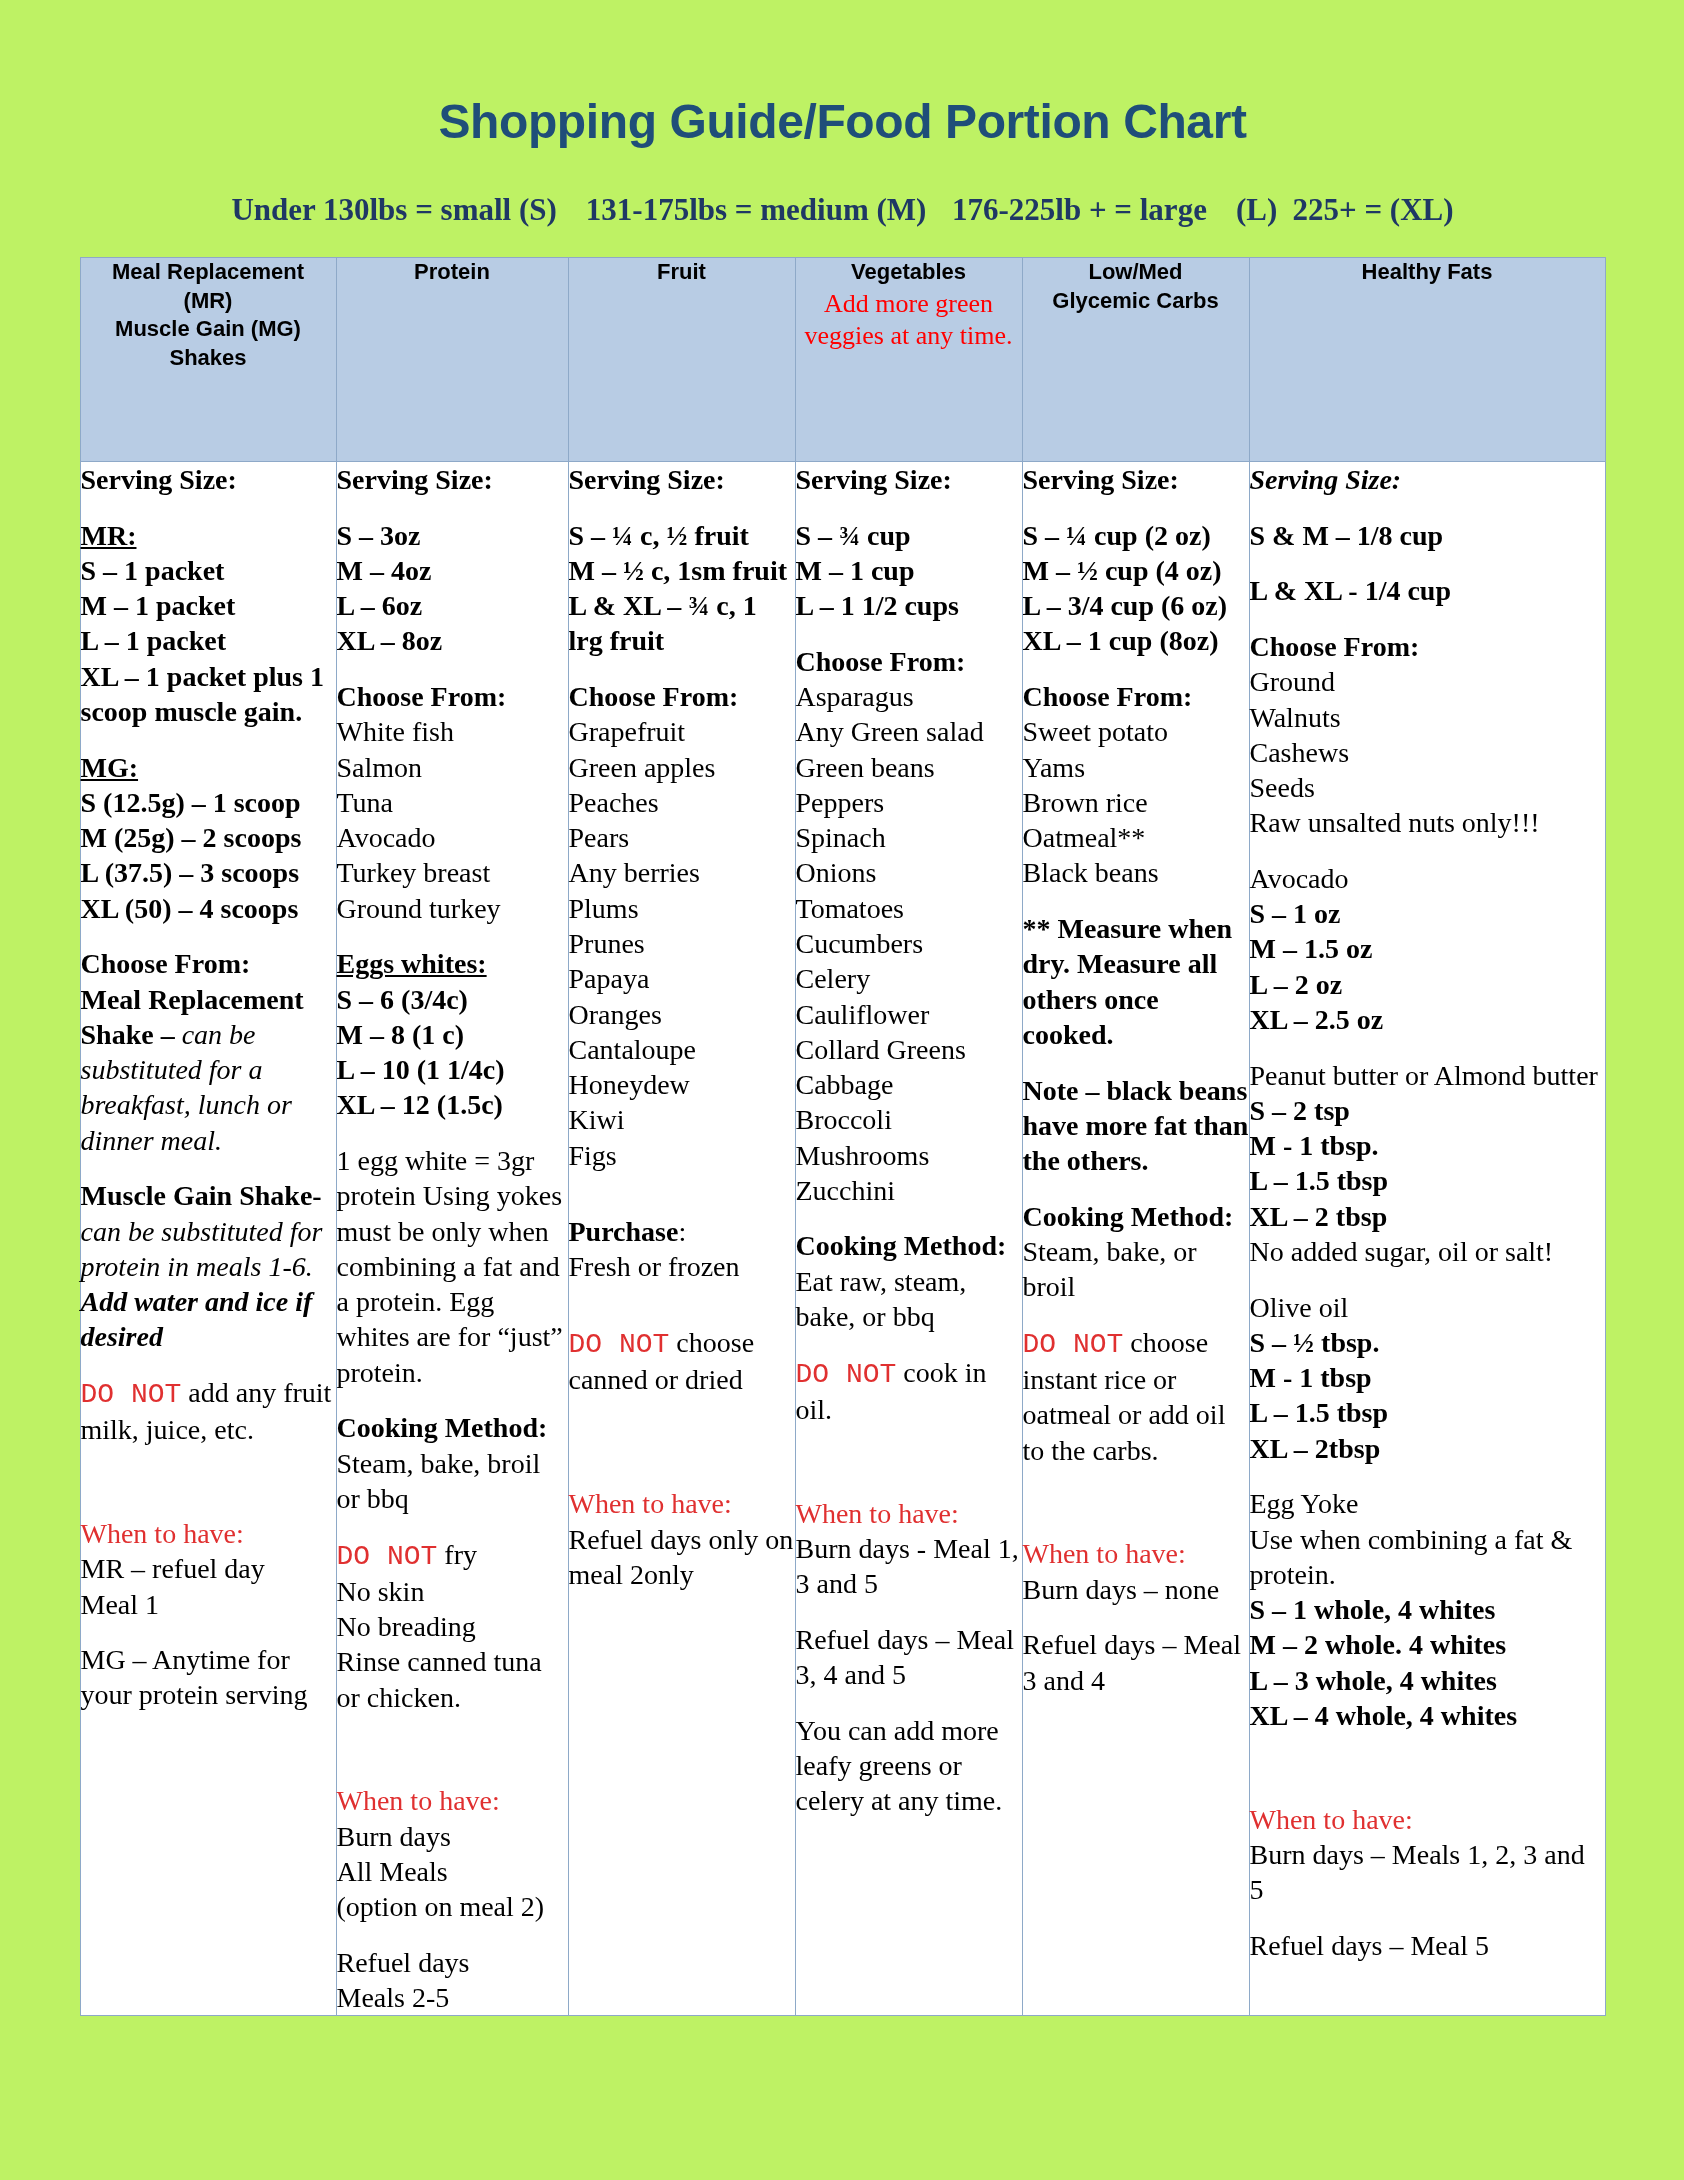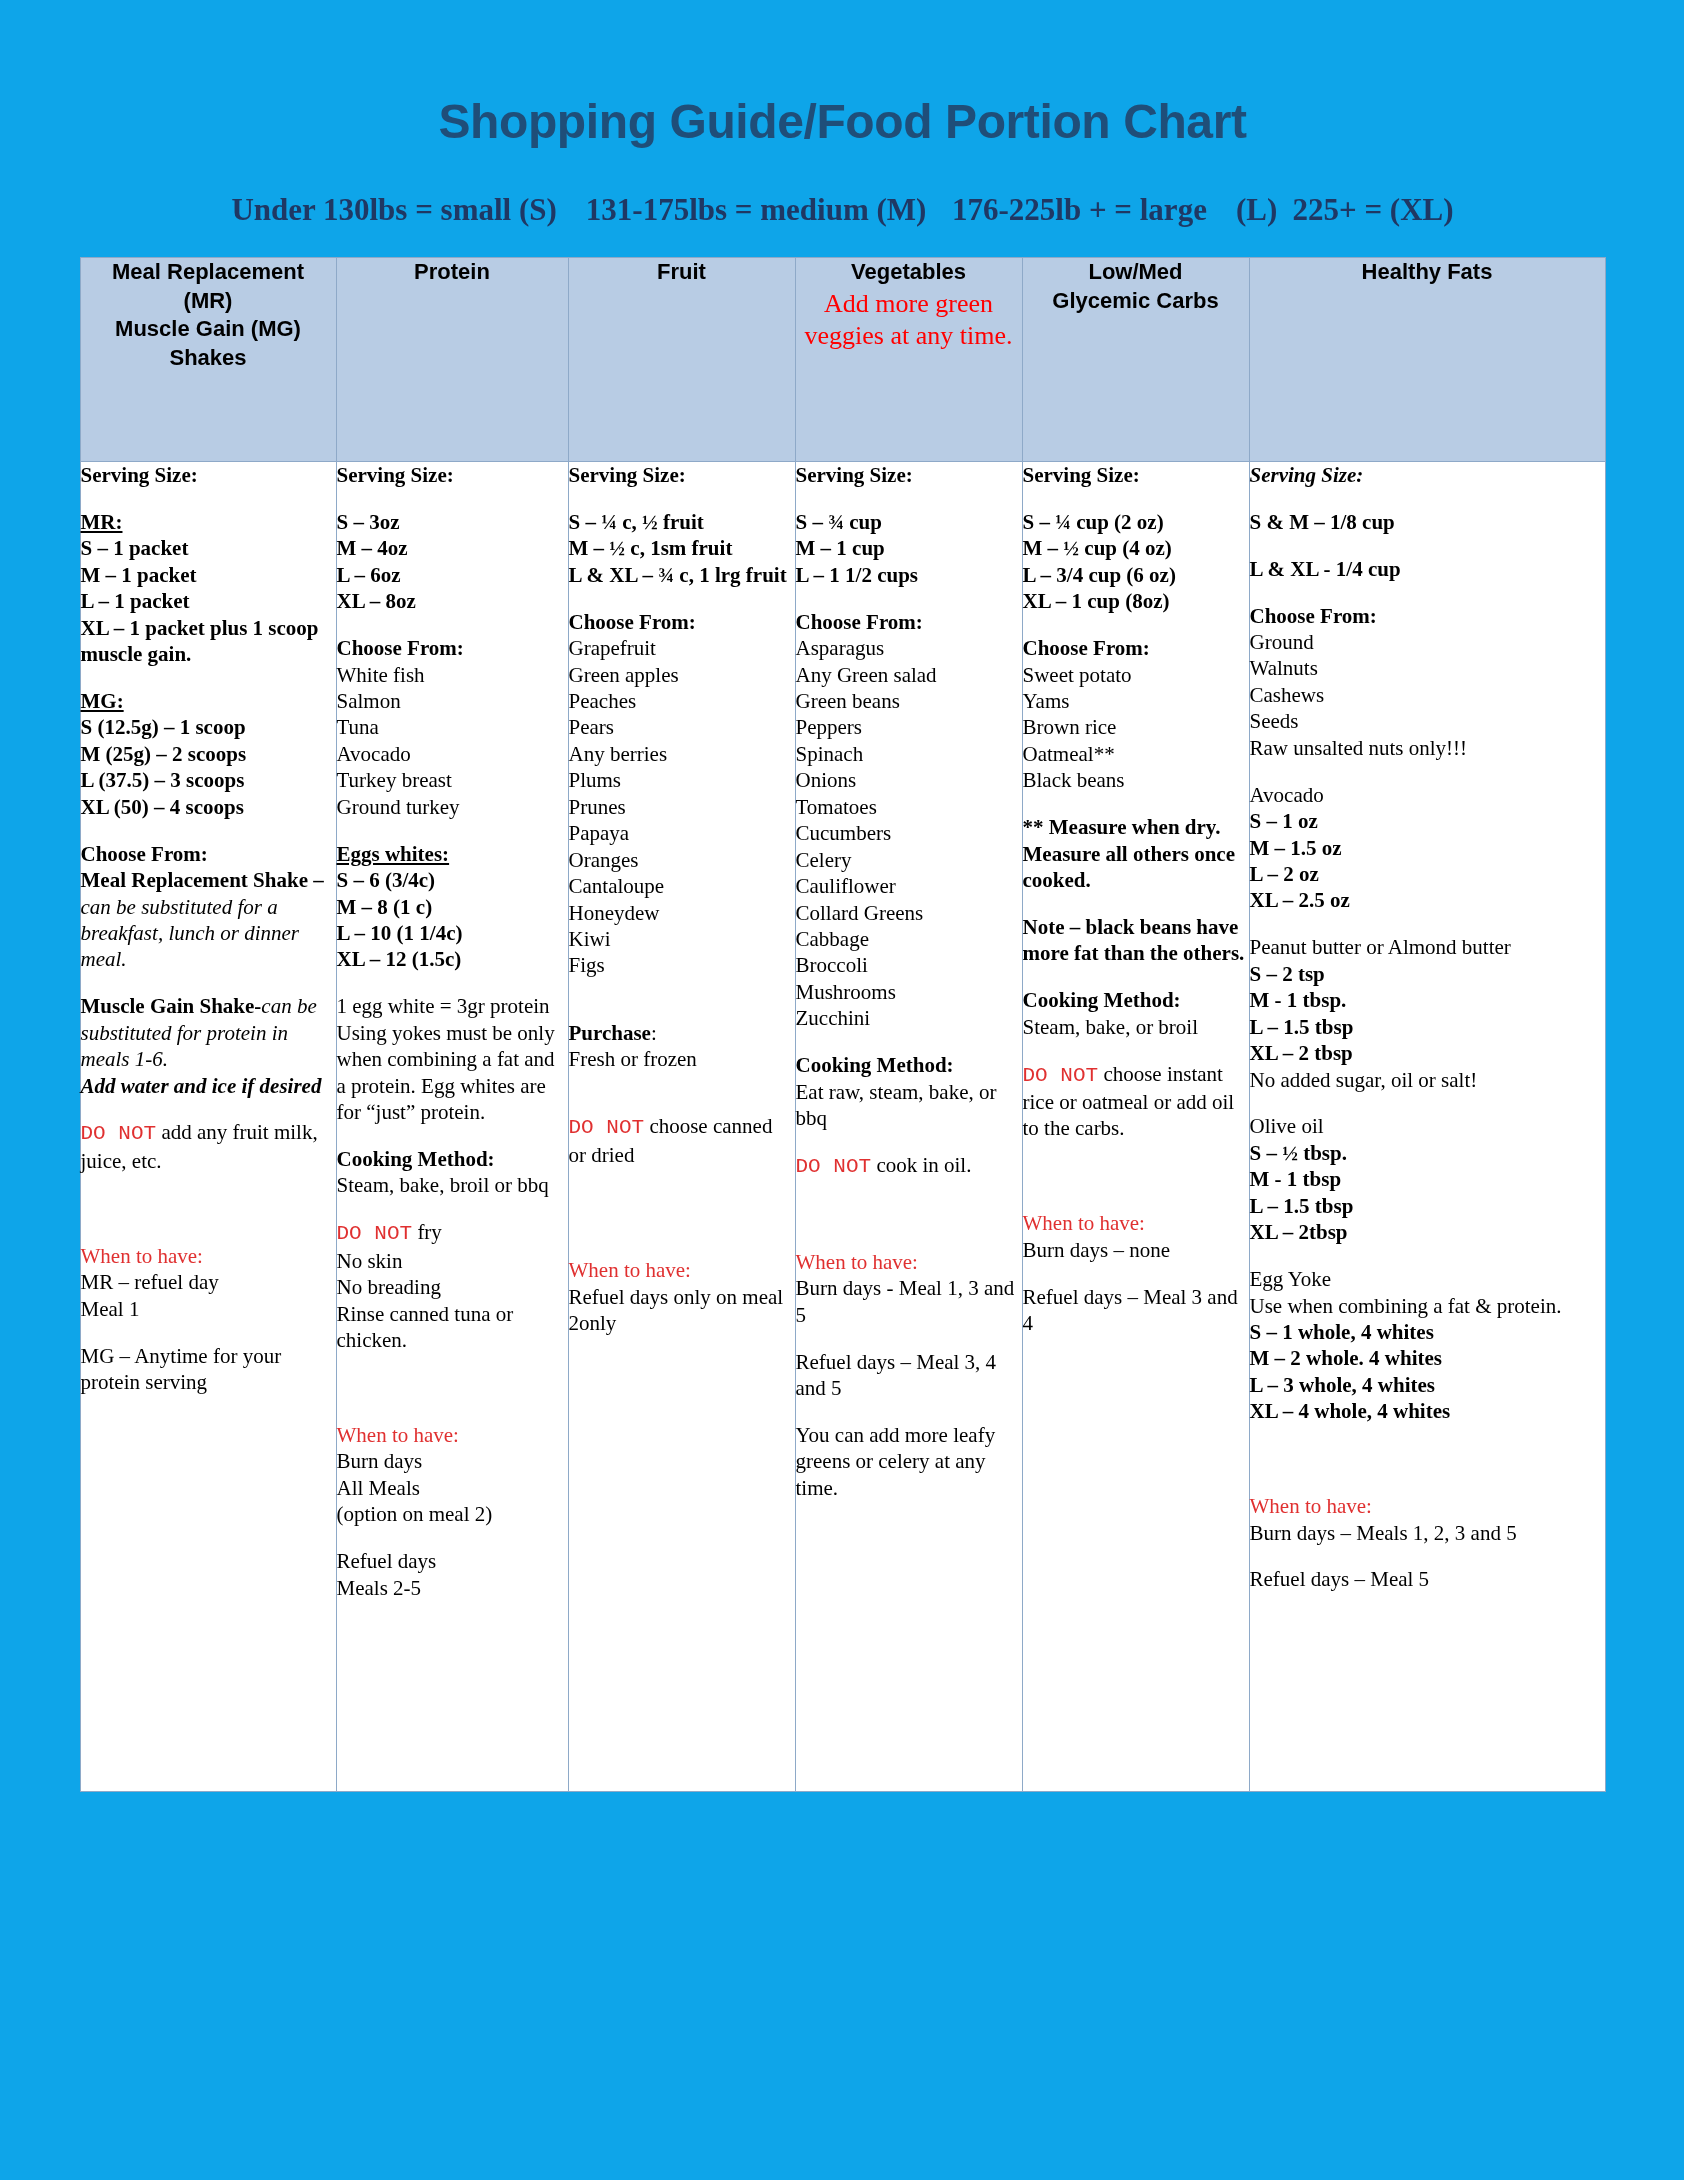--- a/index.html
+++ b/index.html
@@ -13,21 +13,21 @@
     font-family: "Liberation Serif", serif;
     color: #000000;
     overflow: hidden;
   }
   .page {
     position: relative;
     width: 1685px;
     height: 2181px;
     box-sizing: border-box;
     padding: 0;
-    background: #0ea5e9;
+    background: #bef264;
   }
 
   .doc-title {
     text-align: center;
     font-family: "Liberation Sans", sans-serif;
     font-weight: bold;
     font-size: 48px;
     color: #1f4e79;
     letter-spacing: -0.4px;
     margin: 0;
@@ -80,21 +80,21 @@
     font-family: "Liberation Serif", serif;
     font-weight: normal;
     font-size: 26px;
     color: #ff0000;
     line-height: 1.22;
     margin-top: 1.7px;
   }
   tbody td {
     background: #ffffff;
     padding: 12px 8.5px 15.3px 12px;
-    font-size: 21px;
+    font-size: 28px;
     line-height: 1.26;
     height: 1329px;
   }
 
   
   col.c1 { width: 256px; }
   col.c2 { width: 232px; }
   col.c3 { width: 227px; }
   col.c4 { width: 227px; }
   col.c5 { width: 227px; }

